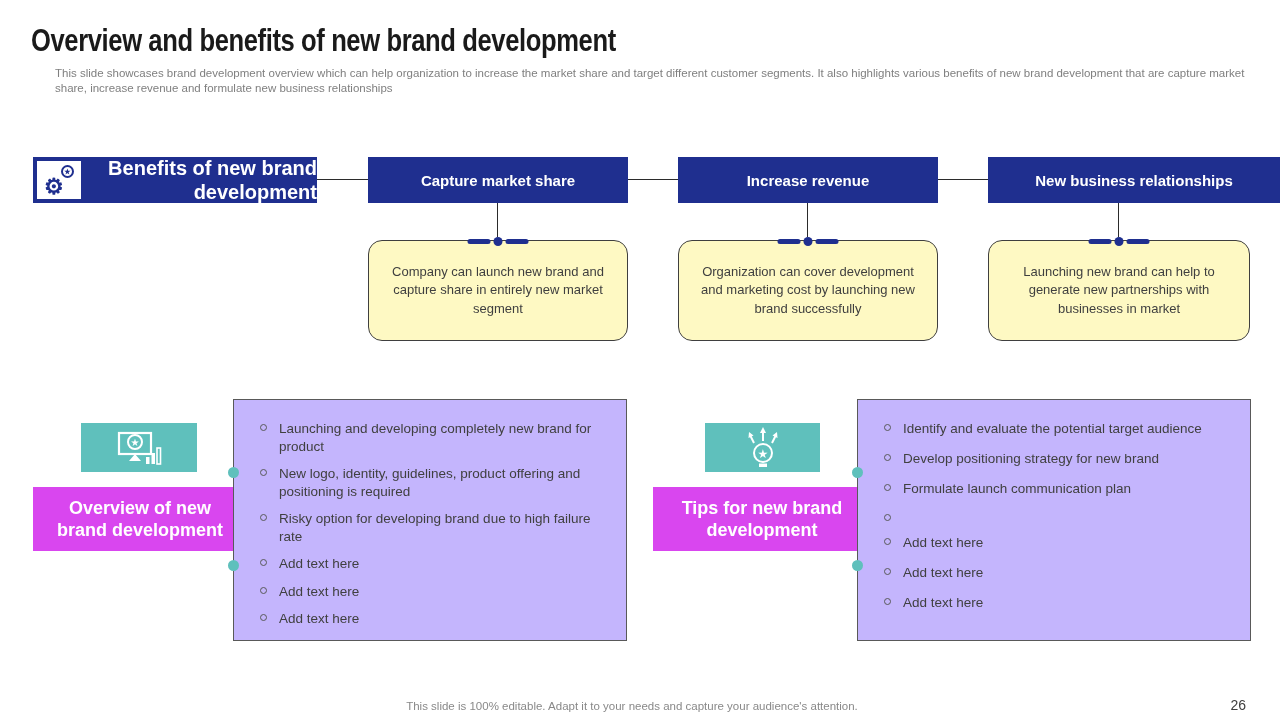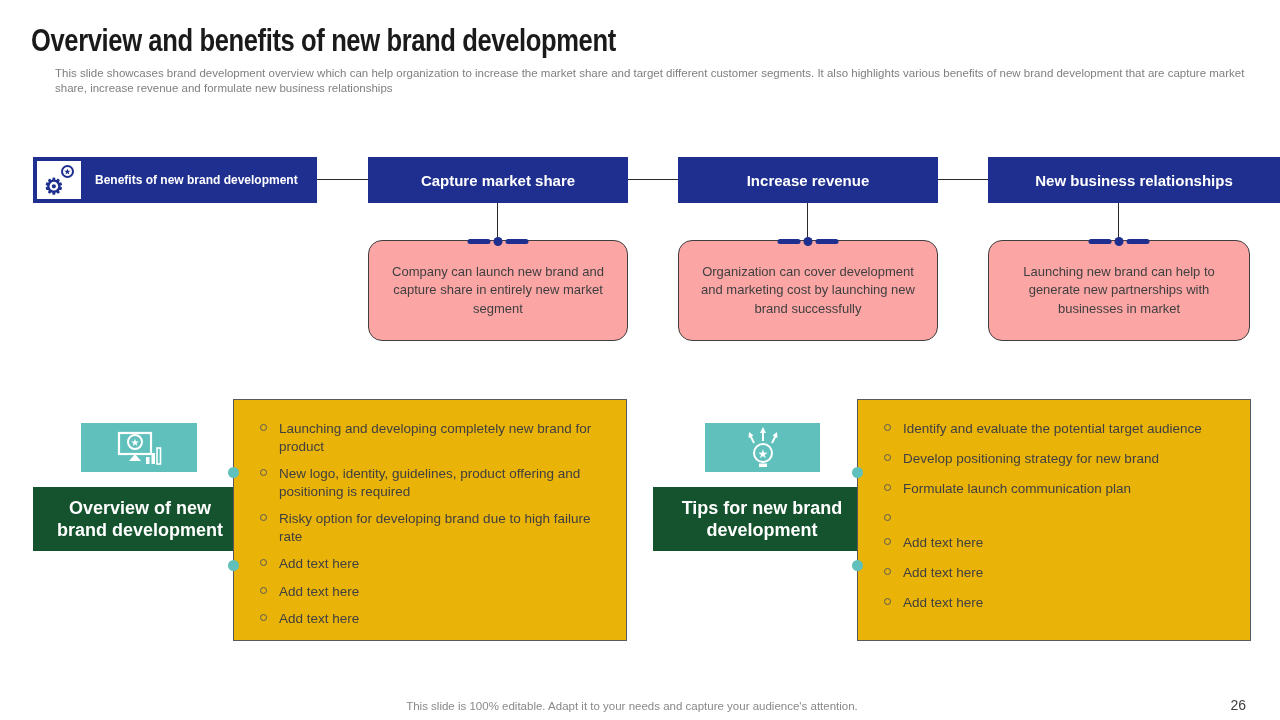--- a/index.html
+++ b/index.html
@@ -25,65 +25,65 @@
     color:#ffffff; font-weight:bold; font-size:15px; text-align:center;
   }
   #benefits-box { left:33px; width:284px; justify-content:flex-start; }
   #node-box-0 { left:368px; width:260px; }
   #node-box-1 { left:678px; width:260px; }
   #node-box-2 { left:988px; width:292px; }
   .benefits-icon-square {
     position:absolute; left:4px; top:4px; width:44px; height:38px;
     background:#ffffff; display:flex; align-items:center; justify-content:center;
   }
-  .benefits-label { margin-left:62px; font-size:12px; line-height:1.2; text-align:right; }
+  .benefits-label { margin-left:62px; font-size:20px; line-height:1.2; text-align:right; }
   .gear-glyph { position:absolute; left:7px; bottom:1px; font-size:22px; color:#1f2f8f; line-height:1; }
   .badge-circle {
     position:absolute; right:7px; top:4px; width:13px; height:13px; border-radius:50%;
     border:2px solid #1f2f8f; display:flex; align-items:center; justify-content:center;
     font-size:7px; color:#1f2f8f;
   }
   .h-conn { position:absolute; top:179px; height:1px; background:#2b2b2b; }
   #h-conn-0 { left:317px; width:51px; }
   #h-conn-1 { left:628px; width:50px; }
   #h-conn-2 { left:938px; width:50px; }
   .v-conn { position:absolute; top:203px; width:1px; height:34px; background:#2b2b2b; }
   #v-conn-0 { left:497px; } #v-conn-1 { left:807px; } #v-conn-2 { left:1118px; }
   .desc-box {
     position:absolute; top:240px; height:101px; border:1px solid #3f3f3f; border-radius:14px;
-    background:#fca5a5; display:flex; align-items:center; justify-content:center;
+    background:#fef9c3; display:flex; align-items:center; justify-content:center;
     font-size:13px; color:#3f3f3f; text-align:center; line-height:1.4; padding:0 20px;
   }
   #desc-box-0 { left:368px; width:260px; }
   #desc-box-1 { left:678px; width:260px; }
   #desc-box-2 { left:988px; width:262px; }
   .deco {
     position:absolute; top:-4px; left:50%; transform:translateX(-50%);
     display:flex; align-items:center; gap:3px;
   }
   .deco .bar { width:23px; height:5px; background:#1f2f8f; border-radius:3px; }
   .deco .dot { width:9px; height:9px; background:#1f2f8f; border-radius:50%; }
   
   .teal-icon-box {
     position:absolute; top:423px; height:49px; background:#5fc0bc;
     display:flex; align-items:center; justify-content:center;
   }
   #icon-box-0 { left:81px; width:116px; }
   #icon-box-1 { left:705px; width:115px; }
   .teal-label-box {
-    position:absolute; top:487px; height:64px; background:#14532d;
+    position:absolute; top:487px; height:64px; background:#d946ef;
     display:flex; align-items:center; justify-content:center;
     color:#ffffff; font-weight:bold; font-size:18px; text-align:center; line-height:1.25;
     padding:0 18px;
   }
   #label-box-0 { left:33px; width:214px; }
   #label-box-1 { left:653px; width:218px; }
   .bullet-box {
     position:absolute; top:399px; height:242px; width:394px;
-    border:1px solid #595959; background:#eab308; padding:20px 18px 0 24px;
+    border:1px solid #595959; background:#c4b5fd; padding:20px 18px 0 24px;
   }
   #bullet-box-0 { left:233px; }
   #bullet-box-1 { left:857px; }
   .bullet-item {
     display:flex; font-size:13.5px; color:#404040; line-height:1.3; margin-bottom:10px;
   }
   #bullet-box-1 .bullet-item { margin-bottom:12.5px; }
   .bullet-marker {
     flex:0 0 auto; width:7px; height:7px; border:1.4px solid #595959; border-radius:50%;
     margin:4px 12px 0 2px;

